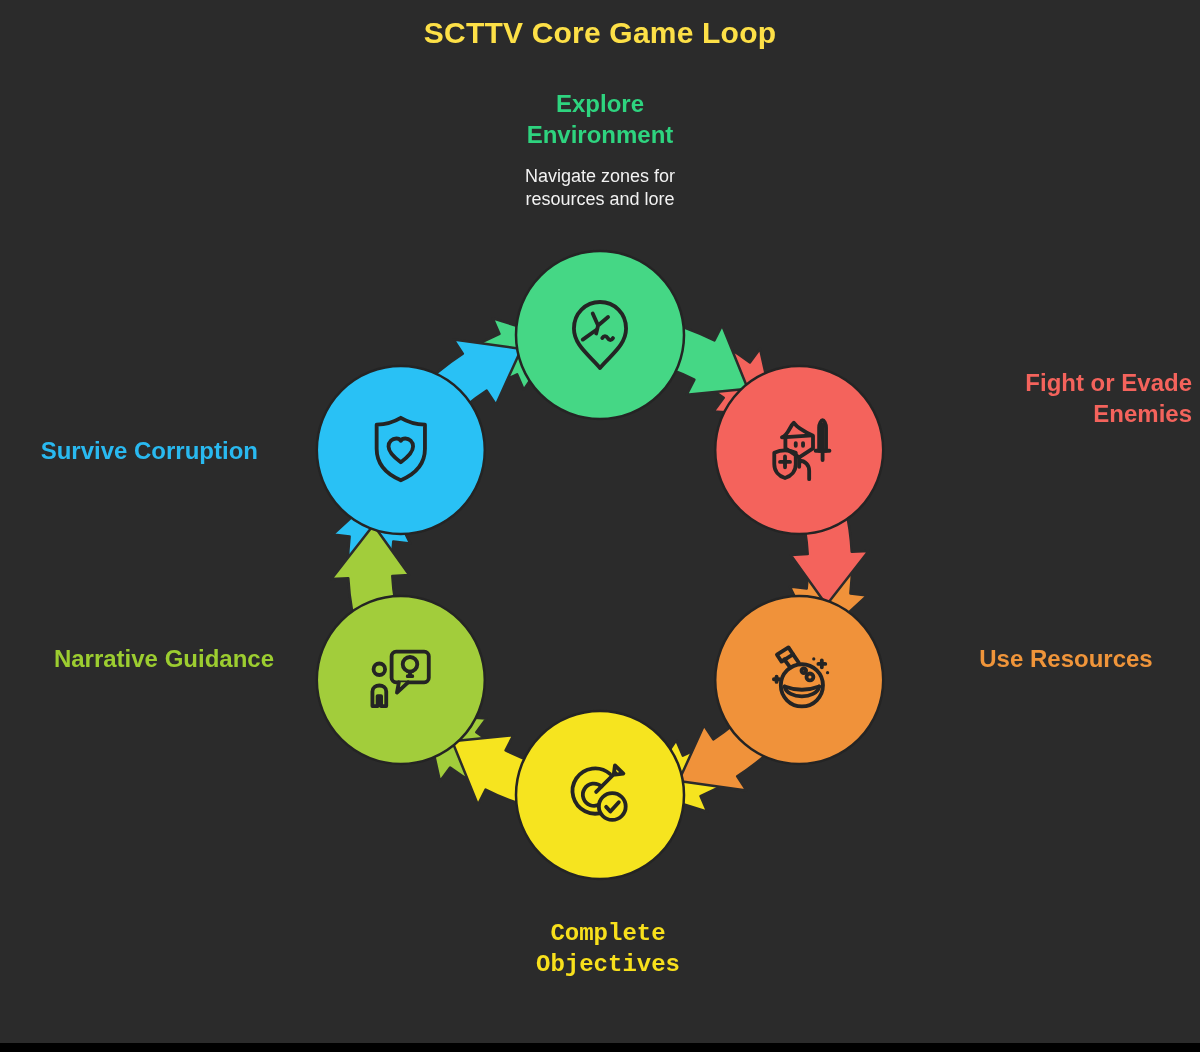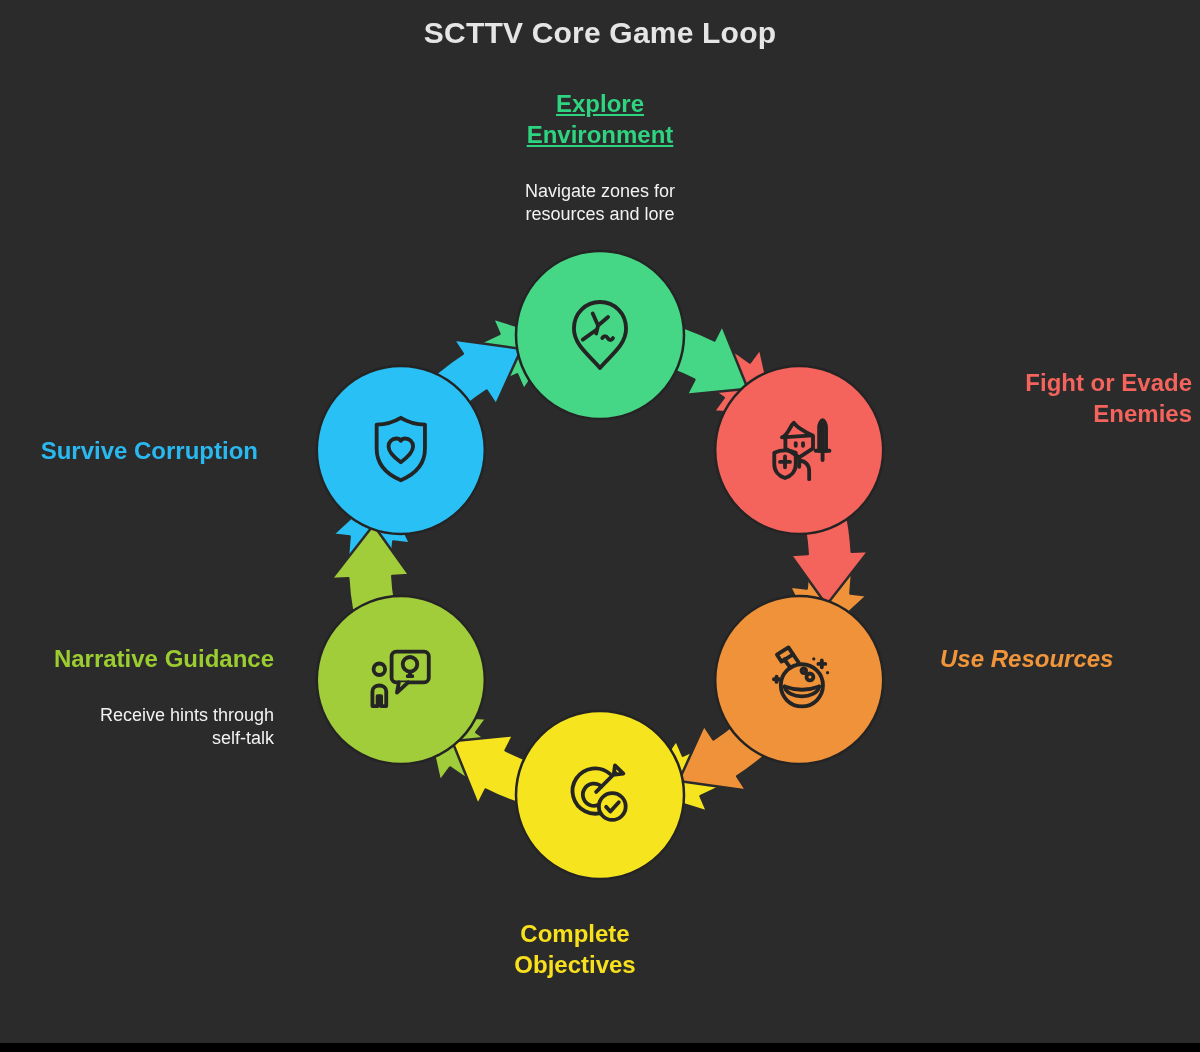--- a/index.html
+++ b/index.html
@@ -9,38 +9,38 @@
     font-family: "Liberation Sans", sans-serif;
     position: relative;
     overflow: hidden;
   }
   #stage { position: absolute; inset: 0; width: 1200px; height: 1052px; }
   #ring-svg { position: absolute; left: 0; top: 0; }
 
   .page-title {
     position: absolute; top: 16px; left: 0; width: 100%;
     text-align: center;
-    font-size: 30px; font-weight: bold; color: #e5e5e5;
+    font-size: 30px; font-weight: bold; color: #fde047;
     letter-spacing: 0.2px;
   }
 
   .text-block { position: absolute; }
   .node-label {
     font-size: 24px; font-weight: bold; line-height: 31px;
     white-space: pre-line;
   }
   .node-desc {
-    margin-top: 30px;
+    margin-top: 15px;
     font-size: 18px; font-weight: 400; line-height: 23px;
     color: #f2f2f2; white-space: pre-line;
   }
   .tb-explore    { left: 380px; top: 88px;  width: 440px; text-align: center; }
   .tb-fight      { left: 940px; top: 367px; width: 252px; text-align: right; }
-  .tb-resources  { left: 940px; top: 643px; width: 252px; text-align: left; font-style: italic; }
-  .tb-objectives { left: 355px; top: 918px; width: 440px; text-align: center; }
+  .tb-resources  { left: 940px; top: 643px; width: 252px; text-align: center; }
+  .tb-objectives { left: 388px; top: 918px; width: 440px; text-align: center; font-family: Liberation Mono, monospace; }
   .tb-narrative  { left: 24px;   top: 643px; width: 250px; text-align: right; }
   .tb-survive    { left: 8px;   top: 397px; width: 250px; text-align: right; }
 
   .bottom-bar {
     position: absolute; left: 0; bottom: 0; width: 100%; height: 9px;
     background: #000;
   }
 
   
   .ic  { fill: none; stroke: #242424; stroke-width: 1; stroke-linecap: round; stroke-linejoin: round; }
@@ -134,21 +134,21 @@
       <use href="#sym-fighter" x="753.2" y="404.0" width="92" height="92" style="color: rgb(244, 99, 92);"></use>
       <use href="#sym-potion" x="753.2" y="634.0" width="92" height="92" style="color: rgb(240, 146, 58);"></use>
       <use href="#sym-target" x="554.0" y="749.0" width="92" height="92" style="color: rgb(246, 228, 31);"></use>
       <use href="#sym-talk" x="354.8" y="634.0" width="92" height="92" style="color: rgb(162, 205, 59);"></use>
       <use href="#sym-shield-heart" x="354.8" y="404.0" width="92" height="92" style="color: rgb(41, 193, 245);"></use>
     </svg>
 
   <div class="page-title">SCTTV Core Game Loop</div>
 
   <div class="text-block tb-explore">
-    <div class="node-label" style="color: rgb(46, 212, 127); text-decoration: underline;">Explore
+    <div class="node-label" style="color: rgb(46, 212, 127);">Explore
 Environment</div>
     <div class="node-desc">Navigate zones for
 resources and lore</div>
   </div>
 
   <div class="text-block tb-fight">
     <div class="node-label" style="color: rgb(244, 99, 92);">Fight or Evade
 Enemies</div>
   </div>
 
@@ -156,22 +156,20 @@
     <div class="node-label" style="color: rgb(240, 149, 58);">Use Resources</div>
   </div>
 
   <div class="text-block tb-objectives">
     <div class="node-label" style="color: rgb(248, 224, 28);">Complete
 Objectives</div>
   </div>
 
   <div class="text-block tb-narrative">
     <div class="node-label" style="color: rgb(156, 205, 48);">Narrative Guidance</div>
-    <div class="node-desc">Receive hints through
-self-talk</div>
   </div>
 
   <div class="text-block tb-survive">
     <div class="node-label" style="color: rgb(41, 185, 240); margin-top: 38px;">Survive Corruption</div>
   </div>
 
   <div class="bottom-bar"></div>
 </div>
 
 </body></html>

